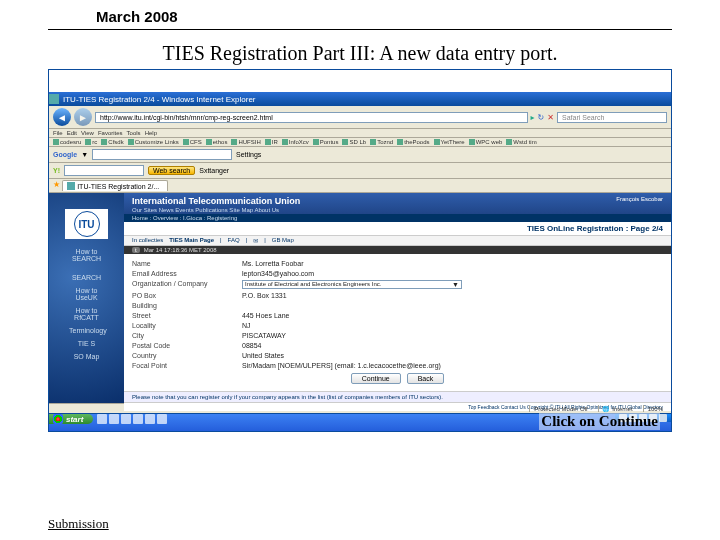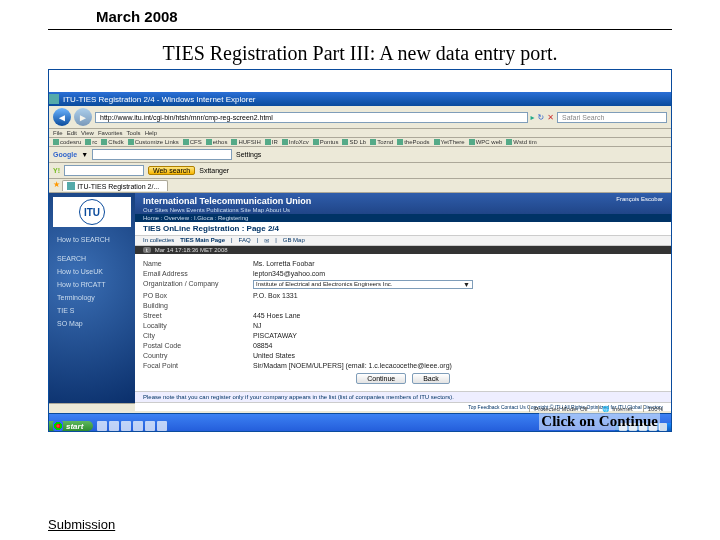--- a/index.html
+++ b/index.html
@@ -17,52 +17,52 @@
   .bookmarks span { display: inline-flex; align-items: center; gap: 1px; }
   .fav { width: 6px; height: 6px; background: #5a8; display: inline-block; }
   .google-bar { background: #ece9d8; padding: 2px 4px; display: flex; align-items: center; gap: 4px; border-bottom: 1px solid #aca899; font-size: 7px; }
   .g-input { flex: 0 0 140px; background: #fff; border: 1px solid #7f9db9; height: 11px; }
   .yahoo-bar { background: #ece9d8; padding: 2px 4px; display: flex; align-items: center; gap: 4px; border-bottom: 1px solid #aca899; font-size: 7px; }
   .y-search { width: 80px; background: #fff; border: 1px solid #7f9db9; height: 11px; }
   .y-btn { background: linear-gradient(#ffe680,#f7b500); border: 1px solid #b08000; padding: 0 4px; border-radius: 2px; font-size: 7px; }
   .tab-strip { background: #ece9d8; padding: 1px 4px; display: flex; gap: 2px; border-bottom: 1px solid #aca899; }
   .tab { background: #fff; border: 1px solid #aca899; border-bottom: none; padding: 1px 8px 1px 4px; font-size: 7px; display: flex; align-items: center; gap: 2px; border-radius: 2px 2px 0 0; }
   .page { display: flex; height: 210px; }
-  .sidebar { width: 86px; background: radial-gradient(circle at 30% 40%, #3b6fb5 0%, #0a2f6b 100%); color: #fff; font-size: 7px; padding: 4px; }
+  .sidebar { width: 75px; background: radial-gradient(circle at 30% 40%, #3b6fb5 0%, #0a2f6b 100%); color: #fff; font-size: 7px; padding: 16px; text-align: center; }
   .itu-logo { background: #fff; margin: 0; padding: 2px 4px; display: flex; align-items: center; justify-content: center; }
   .itu-circle { width: 26px; height: 26px; border-radius: 50%; background: #fff; border: 1px solid #0a4b9c; display: flex; align-items: center; justify-content: center; color: #0a4b9c; font-weight: bold; font-size: 10px; }
   .side-links { padding: 6px 4px; }
   .side-links div { padding: 3px 0; color: #cde; }
   .main { flex: 1; display: flex; flex-direction: column; }
   .itu-header { background: linear-gradient(#2f5dab,#1a3c7a); color: #fff; padding: 3px 8px; font-size: 9px; }
   .itu-subnav { font-size: 6px; color: #cde; margin-top: 1px; }
   .user-right { float: right; font-size: 6px; }
-  .reg-title { background: #fff; padding: 2px 8px; font-size: 8px; font-weight: bold; color: #036; border-bottom: 1px solid #ccc; }
+  .reg-title { background: #fff; padding: 2px 8px; font-size: 8px; font-weight: bold; color: #036; border-bottom: 1px solid #ccc; text-align: right; }
   .reg-tabs { background: #f3f3f3; padding: 1px 8px; font-size: 6px; color: #036; border-bottom: 1px solid #ccc; display: flex; gap: 6px; }
   .timestamp-row { background: #333; color: #ddd; font-size: 6px; padding: 1px 8px; display: flex; }
   .timestamp-label { background: #777; color: #fff; padding: 0 3px; margin-right: 4px; border-radius: 2px; }
   .form-area { flex: 1; padding: 4px 8px; font-size: 7px; background: #fff; }
   .form-row { display: flex; padding: 1.5px 0; }
   .form-label { width: 110px; color: #444; }
   .form-val { flex: 1; color: #222; }
   .org-select { width: 220px; border: 1px solid #7f9db9; padding: 0 2px; font-size: 6px; display: flex; justify-content: space-between; align-items: center; background: #fff; }
   .btn-row { text-align: center; padding: 3px 0; }
   .ie-btn { background: linear-gradient(#fff,#e3e3e3); border: 1px solid #7f9db9; padding: 1px 10px; font-size: 7px; border-radius: 2px; margin: 0 2px; }
   .note { background: #eef; color: #036; font-size: 6px; padding: 2px 8px; border-top: 1px solid #ccc; }
   .page-footer { background: #fff; color: #036; font-size: 5px; text-align: right; padding: 1px 8px; border-top: 1px solid #ccc; }
   .status-bar { background: #ece9d8; border-top: 1px solid #aca899; padding: 1px 4px; display: flex; font-size: 6px; color: #333; justify-content: flex-end; gap: 6px; }
   .status-seg { border-left: 1px solid #aca899; padding: 0 4px; display: flex; align-items: center; gap: 2px; }
-  .taskbar { background: linear-gradient(#3c81f3,#245edb); height: 18px; display: flex; align-items: flex-end; margin: 0 48px; border: 1px solid #0a4b9c; border-top: none; }
+  .taskbar { background: linear-gradient(#3c81f3,#245edb); height: 18px; display: flex; align-items: flex-start; margin: 0 48px; border: 1px solid #0a4b9c; border-top: none; }
   .start-btn { background: linear-gradient(#5fb85f,#2e8b2e); color: #fff; font-style: italic; font-weight: bold; font-size: 8px; padding: 0 10px 0 4px; display: flex; align-items: center; border-radius: 0 8px 8px 0; gap: 3px; }
   .task-qlaunch { display: flex; align-items: center; gap: 2px; padding: 0 4px; }
   .ql-icon { width: 10px; height: 10px; background: #fff; border-radius: 1px; opacity: .7; }
   .task-tray { margin-left: auto; background: linear-gradient(#1a8cff,#0a5dc2); display: flex; align-items: center; gap: 2px; padding: 0 4px; }
   .tray-icon { width: 8px; height: 8px; background: #cde; border-radius: 1px; }
   .annotation { position: absolute; right: 60px; top: 365px; font-family: "Times New Roman", serif; font-size: 15px; font-weight: bold; background: rgba(255,255,255,.5); padding: 0 2px; margin-top: 48px; }
-  .slide-footer { position: absolute; bottom: 8px; left: 48px; right: 48px; display: flex; justify-content: space-between; font-family: Liberation Sans, sans-serif; font-size: 13px; }
+  .slide-footer { position: absolute; bottom: 8px; left: 48px; right: 48px; display: flex; justify-content: space-between; font-family: Liberation Serif, serif; font-size: 13px; }
   .arrow { font-size: 7px; }
 </style>
 </head>
 <body>
 
 <div class="slide-header">
   <span>March 2008</span>
 </div>
 <div class="slide-title">TIES Registration Part III: A new data entry port.</div>
 

